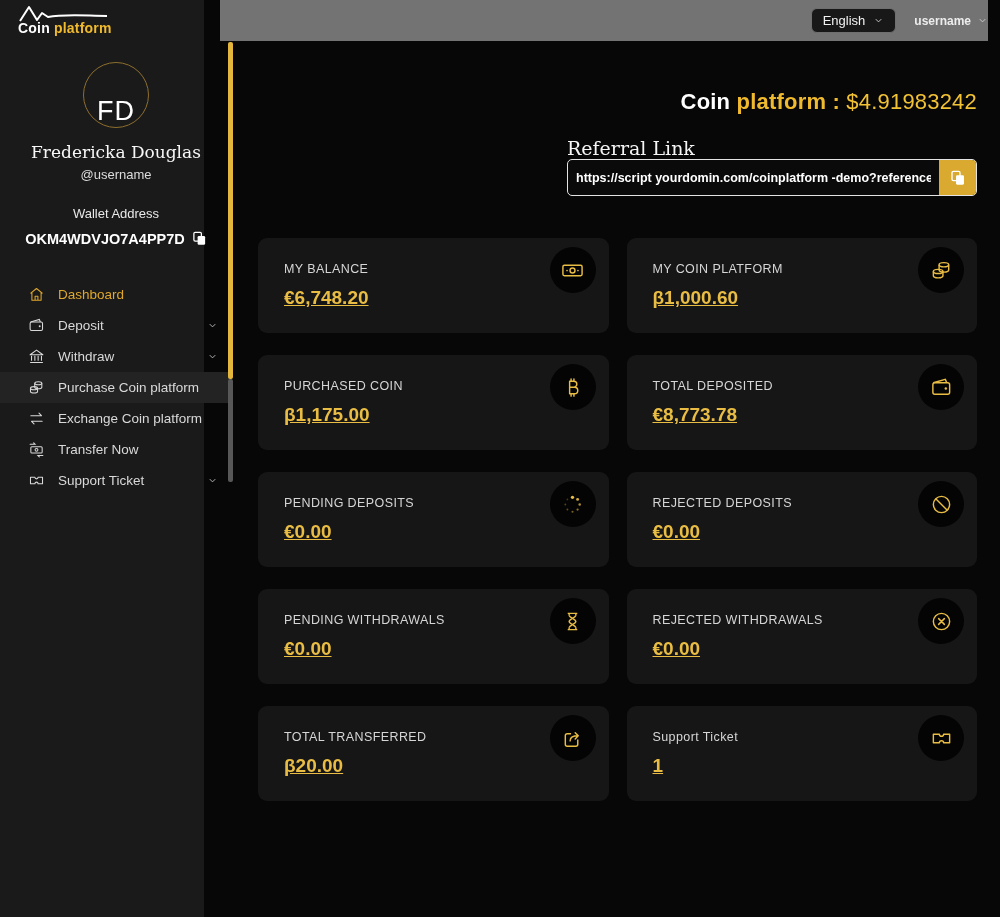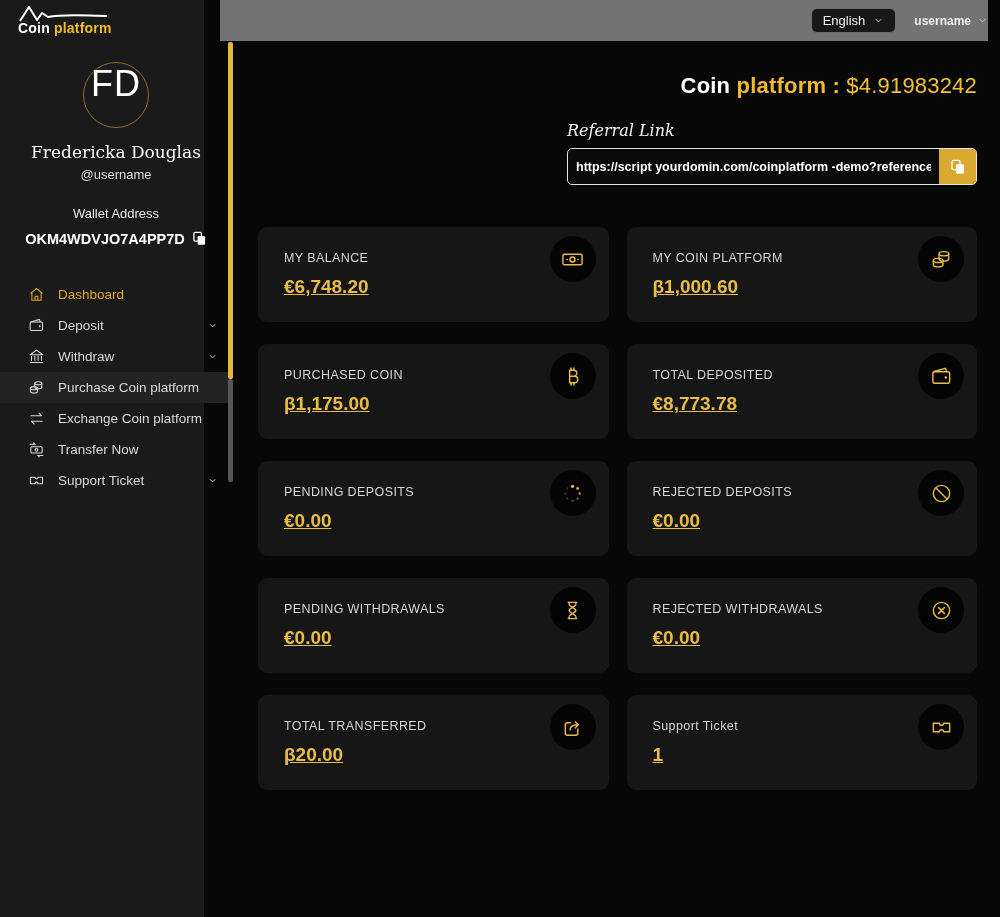--- a/index.html
+++ b/index.html
@@ -17,21 +17,21 @@
   
   .sidebar { position:absolute; left:0; top:0; width:204px; height:917px; background:#1a1a1a; z-index:2; }
   .logo { position:absolute; left:18px; top:4px; width:120px; }
   .logo-squiggle { display:block; width:92px; height:18px; }
   .logo-text { font-size:14px; font-weight:bold; letter-spacing:.2px; margin-top:-2px; }
   .logo-text .w { color:#ffffff; }
   .logo-text .g { color:#f0ba2f; }
 
   .profile { position:absolute; top:62px; left:0; width:232px; text-align:center; }
   .avatar { width:66px; height:66px; border-radius:50%; border:1px solid #8d6f2e; margin:0 auto;
-            display:flex; align-items:flex-start; justify-content:center; font-size:36px; color:#ffffff; letter-spacing:1px; }
+            display:flex; align-items:flex-end; justify-content:center; font-size:27px; color:#ffffff; letter-spacing:1px; }
   .p-name { margin-top:14px; font-family:"DejaVu Serif", serif; font-size:17px; color:#f7f7f7; }
   .p-handle { margin-top:5px; font-size:13px; color:#dcdcdc; }
   .p-wallet-label { margin-top:24px; font-size:13px; color:#e8e8e8; }
   .p-wallet { margin-top:9px; font-size:14.5px; font-weight:bold; color:#ffffff; display:flex; align-items:center; justify-content:center; gap:7px; }
   .copy-ic { width:15px; height:17px; cursor:pointer; }
 
   .nav { position:absolute; top:279px; left:0; width:232px; }
   .nav-item { height:31px; display:flex; align-items:center; padding:0 14px 0 28px; cursor:pointer; color:#d9d9d9; font-size:13.5px; }
   .nav-item.hl { background:#232323; }
   .nav-item .nav-ic { width:17px; height:17px; margin-right:13px; flex:none; }
@@ -39,27 +39,27 @@
   .nav-item.active { color:#dfa72c; }
   .nav-item.active .nav-ic svg { stroke:#dfa72c; }
   .nav-item .grow { flex:1; }
   .nav-item .chev { stroke:#bdbdbd; }
 
   .sb-thumb { position:absolute; left:228px; top:42px; width:5px; height:337px; background:#e5b63c; border-radius:2px; z-index:4; }
   .sb-track { position:absolute; left:228px; top:379px; width:5px; height:103px; background:#575757; border-radius:2px; z-index:4; }
 
   
   .main { position:absolute; left:232px; top:41px; width:768px; height:876px; background:#070707; padding:0 23px 0 26px; }
-  .page-head { margin-top:32px; text-align:right; font-size:22px; letter-spacing:.2px; }
+  .page-head { margin-top:48px; text-align:right; font-size:22px; letter-spacing:.2px; }
   .page-head .w { color:#ffffff; font-weight:bold; }
   .page-head .g { color:#f0ba2f; font-weight:bold; }
   .page-head .v { color:#f2c235; font-weight:normal; }
 
   .referral { margin-top:22px; margin-left:auto; width:410px; }
-  .referral-label { font-family:"DejaVu Serif", serif; font-size:16px; color:#f5f5f5; margin-bottom:8px;font-style:italic; }
+  .referral-label { font-family:"DejaVu Serif", serif; font-size:19px; color:#f5f5f5; margin-bottom:0; }
   .referral-box { display:flex; height:37px; border:1px solid #e3e3e3; border-radius:5px; overflow:hidden; background:#0a0a0a; }
   .referral-input { flex:1; background:transparent; border:none; outline:none; color:#ffffff; font-size:12.5px; font-weight:bold; padding:0 8px; font-family:"Liberation Sans", sans-serif; }
   .referral-copy { width:37px; background:#d9a930; border:none; display:flex; align-items:center; justify-content:center; cursor:pointer; }
 
   .cards { margin-top:42px; display:grid; grid-template-columns:1fr 1fr; column-gap:18px; row-gap:22px; }
   .card { position:relative; height:95px; background:#161616; border-radius:9px; padding:24px 70px 0 26px; }
   .card-label { font-size:12.5px; letter-spacing:.4px; color:#d6d6d6; }
   .card-value { margin-top:11px; font-size:19px; font-weight:bold; color:#e9bd44;text-decoration:underline; }
   .icon-circle { position:absolute; top:9px; right:13px; width:46px; height:46px; border-radius:50%; background:#040404;
                  display:flex; align-items:center; justify-content:center; }

